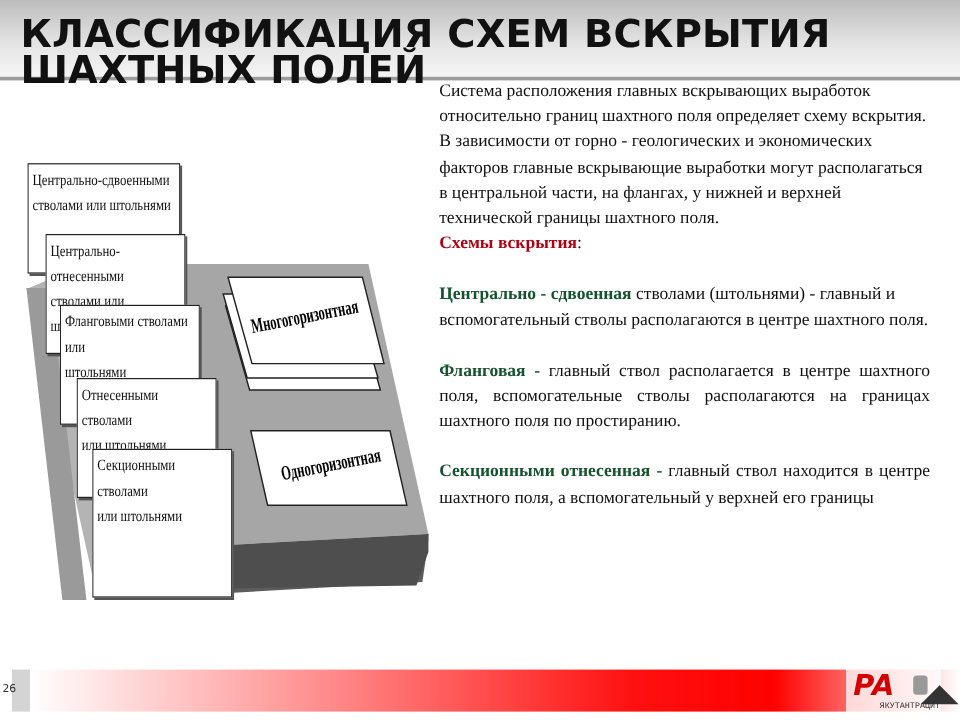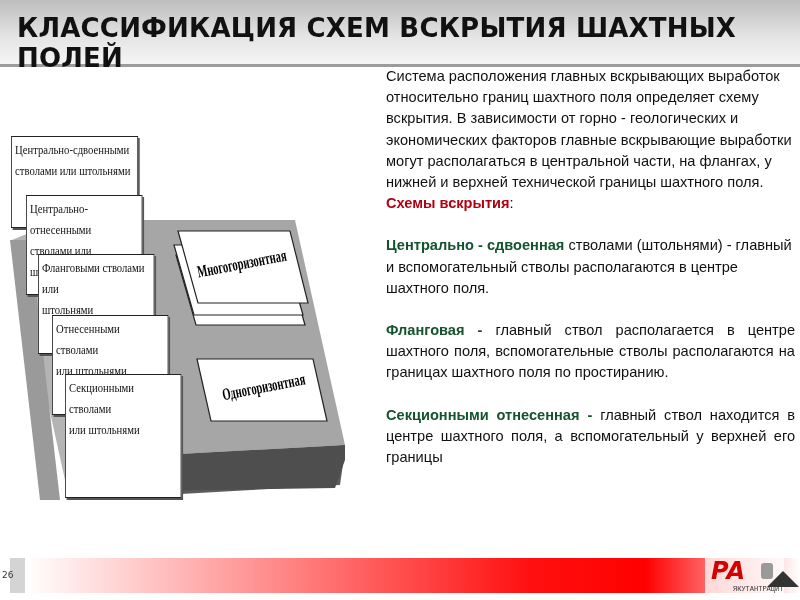--- a/index.html
+++ b/index.html
@@ -1,29 +1,29 @@
 <!DOCTYPE html>
 <html><head>
 <meta charset="utf-8">
 <style>
   html, body { margin:0; padding:0; }
   body { width:800px; height:600px; position:relative; overflow:hidden; background:#ffffff; font-family:"DejaVu Sans", sans-serif; }
   .header { position:absolute; left:0; top:0; width:800px; height:66px; background:linear-gradient(to bottom,#bdbdbd 0%,#e4e4e4 55%,#f6f6f6 100%); }
   .header-line { position:absolute; left:0; top:64px; width:800px; height:3px; background:#9c9c9c; }
-  .title { position:absolute; left:17px; top:13px; width:770px; font-family:"DejaVu Sans", sans-serif; font-weight:bold; font-size:26px; line-height:30px; color:#111; letter-spacing:0.2px; }
+  .title { position:absolute; left:17px; top:13px; width:770px; font-family:"DejaVu Sans", sans-serif; font-weight:bold; font-size:32px; line-height:30px; color:#111; letter-spacing:0.2px; }
 
   
-  .diagram { position:absolute; left:0; top:120px; width:360px; height:410px; }
+  .diagram { position:absolute; left:12px; top:120px; width:360px; height:410px; }
   .plat-top { position:absolute; left:0; top:0; width:360px; height:410px; }
   .card { position:absolute; background:#fff; border:1px solid #222; box-shadow:2px 2px 0 #555; font-family:"Liberation Serif", serif; font-size:13px; line-height:21px; color:#111; padding:2px 4px; box-sizing:border-box; transform:scaleX(0.82); transform-origin:left top; }
   .card span { display:block; }
   .para-label { position:absolute; font-family:"Liberation Serif", serif; font-weight:bold; font-size:17px; color:#000; white-space:nowrap; transform:rotate(-11deg) scaleX(0.62); transform-origin:center; }
 
   
-  .text-col { position:absolute; left:386px; top:66px; width:409px; font-family:Liberation Sans, sans-serif; font-size:14.6px; line-height:21.2px; color:#111; }
+  .text-col { position:absolute; left:366px; top:66px; width:409px; font-family:Liberation Serif, serif; font-size:14.6px; line-height:21.2px; color:#111; }
   .p { margin:0; }
   .center { text-align:left; color:#b20012; font-weight:bold; }
   .red { color:#14532d; font-weight:bold; }
   .justify { text-align:justify; text-align-last:left; }
   .gap { height:21px; }
 
   
   .footer-gray { position:absolute; left:10px; top:558px; width:15px; height:35px; background:#d4d4d4; }
   .slide-num { position:absolute; left:2px; top:570px; font-family:"DejaVu Sans", sans-serif; font-size:9px; color:#333; }
   .footer-bar { position:absolute; left:25px; top:558px; width:775px; height:35px; background:linear-gradient(to right,#ffffff 0%,#ff8080 35%,#ff1010 65%,#ff0000 80%,#ffffff 100%); }

